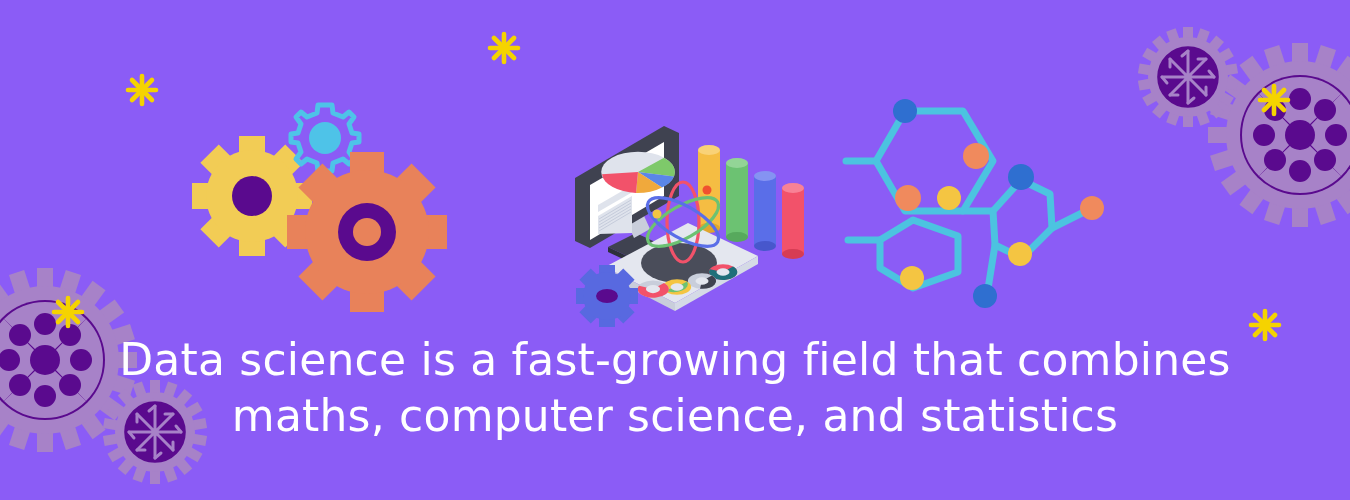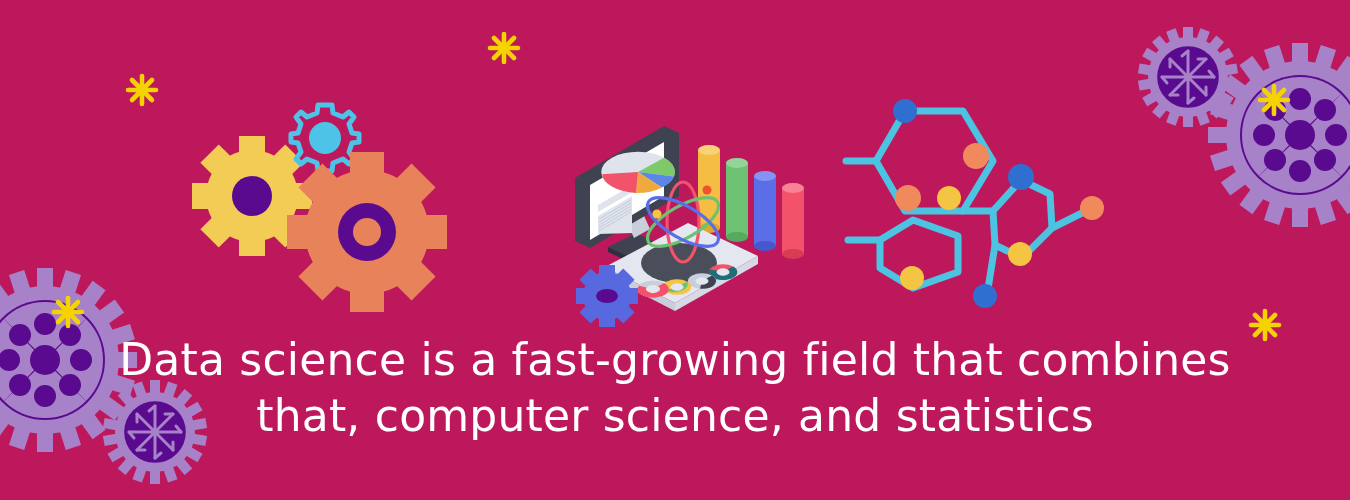--- a/index.html
+++ b/index.html
@@ -9,21 +9,21 @@
     background: #3d0a5e;
   }
   body {
     font-family: "Liberation Sans", sans-serif;
   }
   .banner {
     position: relative;
     width: 1350px;
     height: 500px;
     overflow: hidden;
-    background: #be185d;
+    background: #8b5cf6;
   }
   .layer {
     position: absolute;
     top: 0;
     left: 0;
     width: 1350px;
     height: 500px;
   }
   .caption {
     position: absolute;
@@ -439,16 +439,16 @@
     <g>
         <use href="#sparkle" x="68" y="312"></use>
       </g>
     <g>
         <use href="#sparkle" x="1265" y="325"></use>
       </g>
   </svg>
 
   <div class="caption">
     <span class="line">Data science is a fast-growing field that combines</span>
-    <span class="line">that, computer science, and statistics</span>
+    <span class="line">maths, computer science, and statistics</span>
   </div>
 
 </div>
 
 </body></html>

